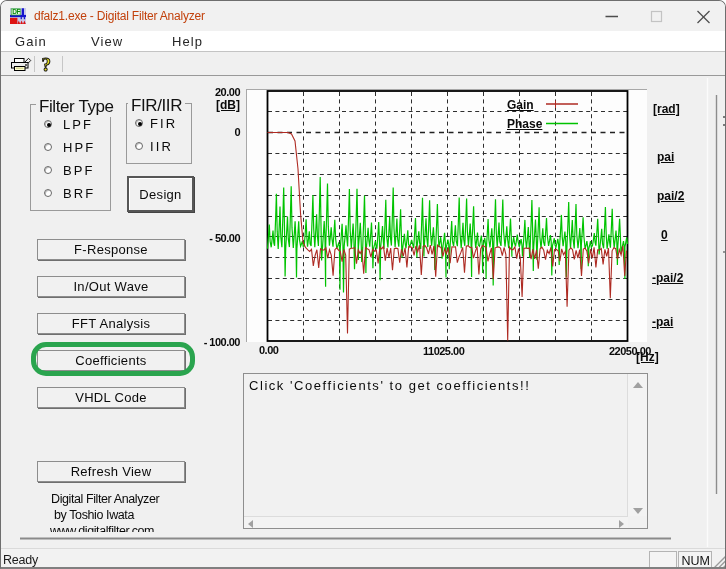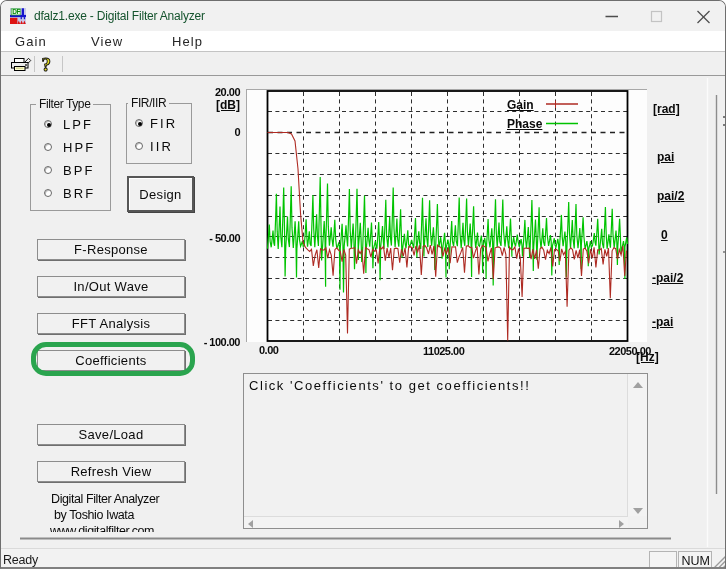--- a/index.html
+++ b/index.html
@@ -1,27 +1,27 @@
 <!DOCTYPE html>
 <html><head><meta charset="utf-8">
 <style>
 * { margin:0; padding:0; box-sizing:border-box; }
 html,body { width:726px; height:569px; background:#fff; font-family:"Liberation Sans",sans-serif; }
 #win { position:absolute; left:0; top:0; width:726px; height:569px; background:#f0f0f0;
   border:1px solid #6e6e6e; border-bottom:2px solid #808080; border-radius:7px 7px 0 0; overflow:hidden; }
 .abs { position:absolute; }
 #titlebar { left:0; top:0; width:726px; height:30px; background:#f1f1f1; }
-#title { left:33px; top:8px; font-size:12px; color:#14532d; letter-spacing:-0.2px; }
+#title { left:33px; top:8px; font-size:12px; color:#c2410c; letter-spacing:-0.2px; }
 #menubar { left:0; top:30px; width:726px; height:21px; background:#ffffff; border-bottom:1px solid #c4c4c4; }
 .mi { position:absolute; top:3px; font-size:13px; color:#262626; letter-spacing:1.1px; }
 #toolbar { left:0; top:52px; width:726px; height:23px; background:#f0f0f0; border-bottom:1px solid #999; }
 .tsep { position:absolute; top:3px; width:1px; height:16px; background:#c6c6c6; }
 #client { left:1px; top:76px; width:724px; height:455px; background:#f0f0f0; overflow:hidden; }
 .gbox { position:absolute; border:1px solid #9a9a9a; }
-.glab { position:absolute; background:#f0f0f0; padding:0 3px; font-size:12px; color:#111; letter-spacing:-0.4px; }
+.glab { position:absolute; background:#f0f0f0; padding:0 3px; font-size:17px; color:#111; letter-spacing:-0.4px; }
 .radio { position:absolute; width:8px; height:8px; border-radius:50%;
   background:#fff; border:1px solid #696969; box-shadow:inset 1px 1px 0 #c2c2c2; }
 .rdot { position:absolute; left:1.6px; top:1.6px; width:4px; height:4px; border-radius:50%; background:#000; }
 .rlab { position:absolute; font-size:13px; color:#0a0a0a; letter-spacing:2.1px; }
 .btn { position:absolute; left:35px; width:148px; height:21px; background:#f1f1f1;
   border:1px solid #8d8d8d; box-shadow:1px 1px 0 #6f6f6f;
   font-size:13px; color:#0a0a0a; text-align:center; line-height:19px; letter-spacing:.3px; }
 #design { position:absolute; left:125px; top:174px; width:67px; height:36px; background:#f1f1f1;
   border:2px solid #565656; box-shadow:1px 1px 0 #444, inset 1px 1px 0 #fff;
   font-size:13px; color:#0a0a0a; text-align:center; line-height:33px; letter-spacing:.3px; }
@@ -110,21 +110,21 @@
       </div>
     <div class="rlab" style="left:148px; top:39px">FIR</div>
     <div class="radio" style="left:133px; top:65px"></div>
     <div class="rlab" style="left:148px; top:62px">IIR</div>
     <div id="design" style="top:99px; left:125px">Design</div>
 
     <div class="btn" style="top:162px">F-Response</div>
     <div class="btn" style="top:199px">In/Out Wave</div>
     <div class="btn" style="top:236px">FFT Analysis</div>
     <div class="btn" style="top:273px">Coefficients</div>
-    <div class="btn" style="top:347px">Save/Load</div>
+    <div class="btn" style="top:310px">VHDL Code</div>
     <div class="btn" style="top:384px">Refresh View</div>
     <div id="greenbox" style="top:265px; left:29px"></div>
 
     <div class="credit" style="left:49px; top:415px">Digital Filter Analyzer</div>
     <div class="credit" style="left:52px; top:431px">by Toshio Iwata</div>
     <div class="credit" style="left:48px; top:447px">www.digitalfilter.com</div>
 
     <div id="chartpanel" style="left:244px; top:12px"></div>
 
     <div class="axn axr" style="right:486px; top:9px">20.00</div>

